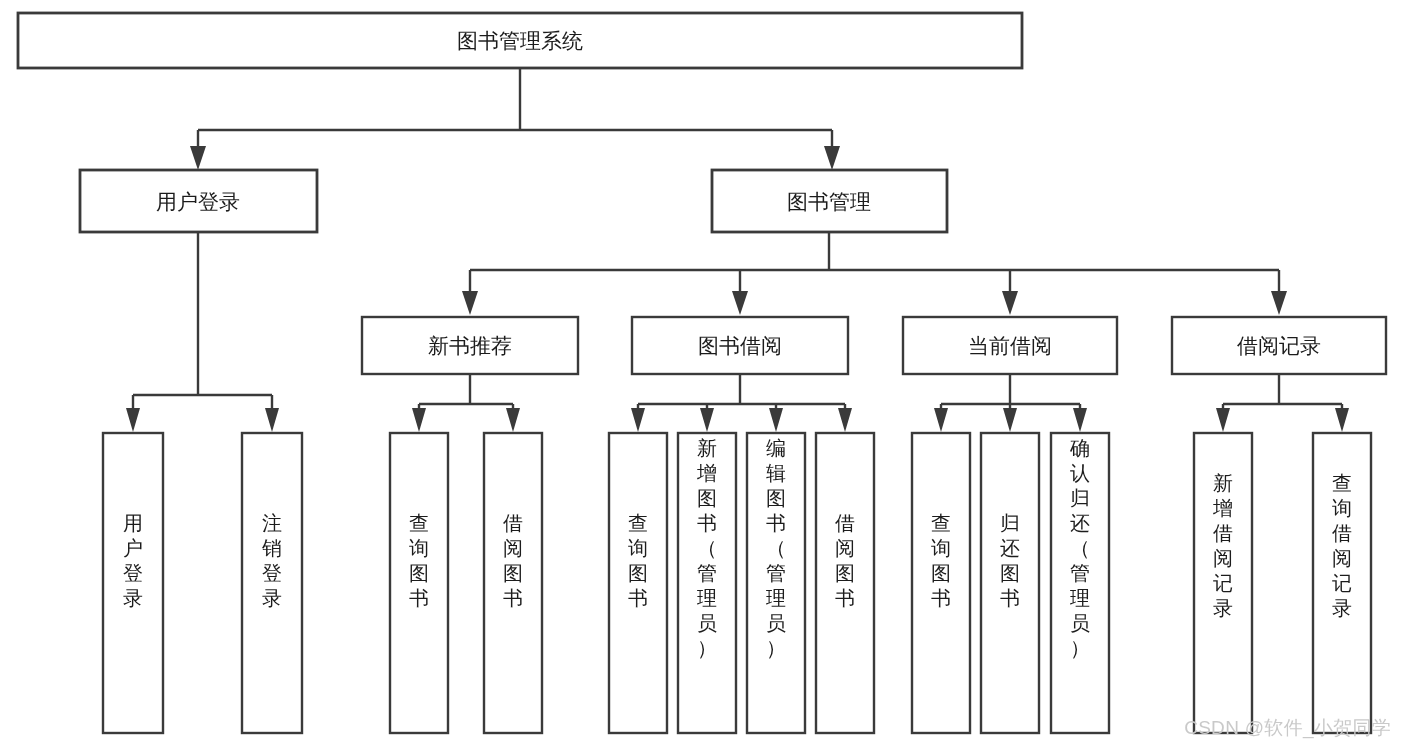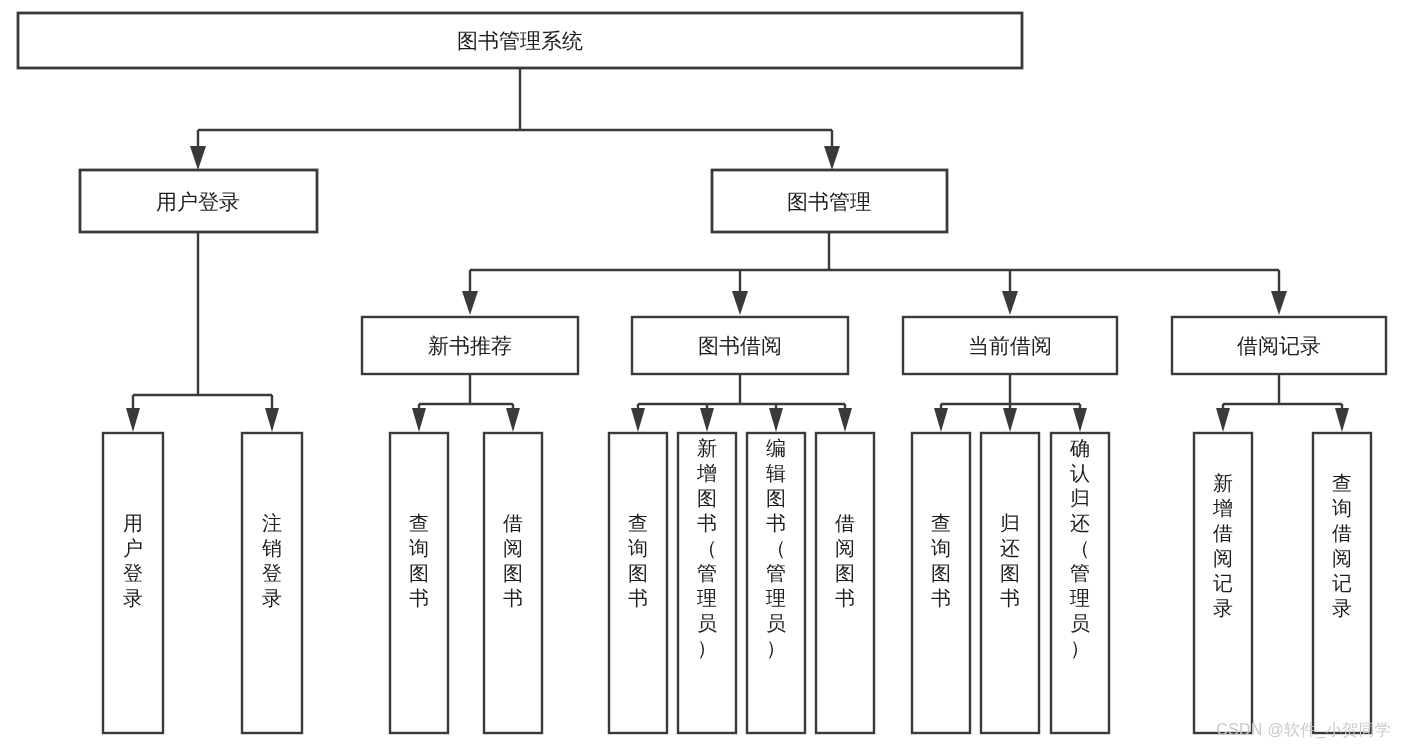--- a/index.html
+++ b/index.html
@@ -57,21 +57,21 @@
     text-anchor: middle;
   }
   text.node-label-vert tspan {
     font-size: 20px;
   }
   .watermark {
     position: absolute;
     right: 14px;
     bottom: 6px;
     color: #c9c9c9;
-    font-size: 16px;
+    font-size: 19px;
     font-family: "Liberation Sans", "DejaVu Sans", sans-serif;
     letter-spacing: 0.3px;
     white-space: nowrap;
     pointer-events: none;
   }
 </style>
 </head>
 <body>
 
 <div id="diagram-root">

